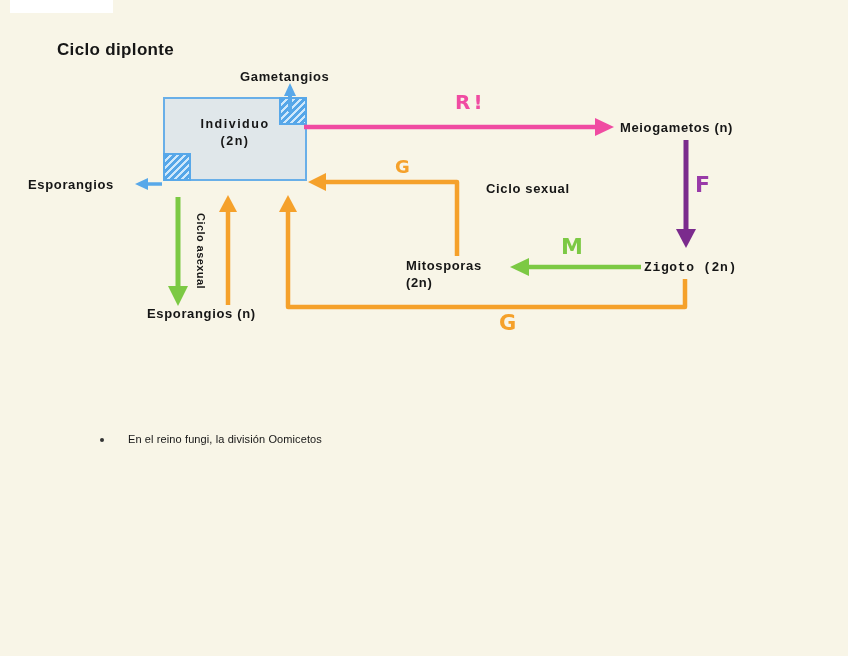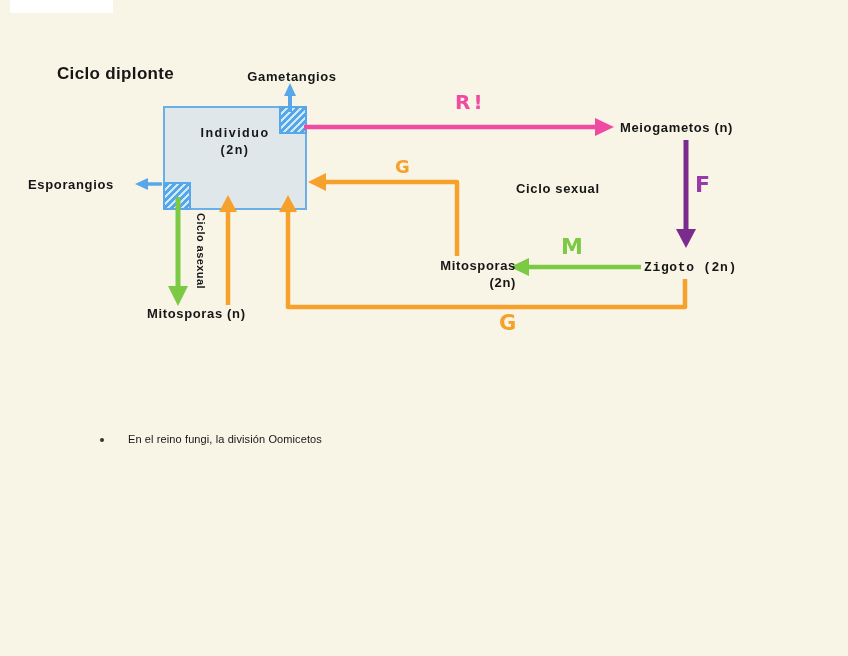--- a/index.html
+++ b/index.html
@@ -15,53 +15,53 @@
     background:var(--bg);
     font-family:"Liberation Sans", sans-serif;
     color:var(--ink);
     position:relative;
     overflow:hidden;
   }
   .canvas{position:absolute;inset:0;}
   .white-strip{position:absolute;left:10px;top:0;width:103px;height:13px;background:#ffffff;}
   .title{
     position:absolute;left:57px;top:40px;
-    font-size:17px;font-weight:700;letter-spacing:.02em;margin-top:24px;
+    font-size:17px;font-weight:700;letter-spacing:.02em;
   }
   svg.arrows{position:absolute;left:0;top:0;pointer-events:none;}
   svg .ln{fill:none;stroke-linejoin:round;}
   .s-pink{stroke:var(--pink);} .f-pink{fill:var(--pink);}
   .s-orange{stroke:var(--orange);} .f-orange{fill:var(--orange);}
   .s-green{stroke:var(--green);} .f-green{fill:var(--green);}
   .s-purple{stroke:var(--purple);} .f-purple{fill:var(--purple);}
   .s-blue{stroke:var(--blue);} .f-blue{fill:var(--blue);}
 
   .box{
-    position:absolute;left:163px;top:106px;width:144px;height:104px;
+    position:absolute;left:163px;top:97px;width:144px;height:84px;
     background:var(--box-fill);
     border:2px solid var(--box-border);
   }
   .hatch{
     position:absolute;width:28px;height:28px;
     background:repeating-linear-gradient(135deg,
       var(--hatch-dark) 0 3px, var(--hatch-light) 3px 5px);
     border:2px solid var(--blue);
   }
   .hatch-tr{right:-2px;top:-2px;}
   .hatch-bl{left:-2px;bottom:-2px;}
   .box-label{
     position:absolute;left:0;top:17px;width:100%;
     text-align:center;font-size:12.5px;font-weight:600;
     letter-spacing:.12em;line-height:17px;
   }
   .node{
     position:absolute;font-size:13px;font-weight:600;
     letter-spacing:.05em;white-space:nowrap;
   }
-  .node-center{text-align:right;white-space:normal;line-height:17px;}
+  .node-center{text-align:left;white-space:normal;line-height:17px;}
   .vertical{
     writing-mode:vertical-rl;
     font-size:11px;font-weight:600;letter-spacing:.04em;white-space:nowrap;
   }
   .hand{
     position:absolute;font-family:"DejaVu Sans", sans-serif;
     font-weight:700;white-space:nowrap;
   }
   .hand-pink{color:var(--pink);font-size:20px;letter-spacing:.15em;}
   .hand-orange-sm{color:var(--orange);font-size:18px;}
@@ -117,30 +117,30 @@
     <path class="ln s-orange" stroke-width="4.5" d="M457,256 L457,182 L324,182"></path>
     <polygon class="f-orange" points="308,182 326,173 326,191"></polygon>
 
     <path class="ln s-orange" stroke-width="4.5" d="M228,305 L228,210"></path>
     <polygon class="f-orange" points="228,195 219,212 237,212"></polygon>
 
     <path class="ln s-orange" stroke-width="4.5" d="M685,279 L685,307 L288,307 L288,210"></path>
     <polygon class="f-orange" points="288,195 279,212 297,212"></polygon>
   </svg>
 
-  <div class="node" style="left:240px;top:69px;width:104px;text-align:center;">Gametangios</div>
+  <div class="node" style="left:240px;top:69px;width:104px;text-align:left;">Gametangios</div>
   <div class="node" style="left:28px;top:177px;">Esporangios</div>
   <div class="node" style="left:620px;top:120px;text-align:center;">Meiogametos (n)</div>
   <div class="node" style="left:644px;top:260px;font-family:Liberation Mono, monospace;">Zigoto (2n)</div>
   <div class="node node-center" style="left:406px;top:257px;width:110px;">
     <div>Mitosporas</div>
     <div>(2n)</div>
   </div>
-  <div class="node" style="left:147px;top:306px;">Mitosporas (n)</div>
-  <div class="node" style="left:516px;top:181px;">Ciclo sexual</div>
+  <div class="node" style="left:147px;top:306px;">Esporangios (n)</div>
+  <div class="node" style="left:486px;top:181px;">Ciclo sexual</div>
   <div class="node vertical" style="left:195px;top:213px;">Ciclo asexual</div>
 
   <div class="hand hand-pink" style="left:455px;top:90px;">R!</div>
   <div class="hand hand-purple" style="left:695px;top:172px;">F</div>
   <div class="hand hand-green" style="left:561px;top:234px;">M</div>
   <div class="hand hand-orange-sm" style="left:395px;top:156px;">G</div>
   <div class="hand hand-orange-lg" style="left:499px;top:311px;">G</div>
 
   <div class="notes">
     <div class="note-row">

